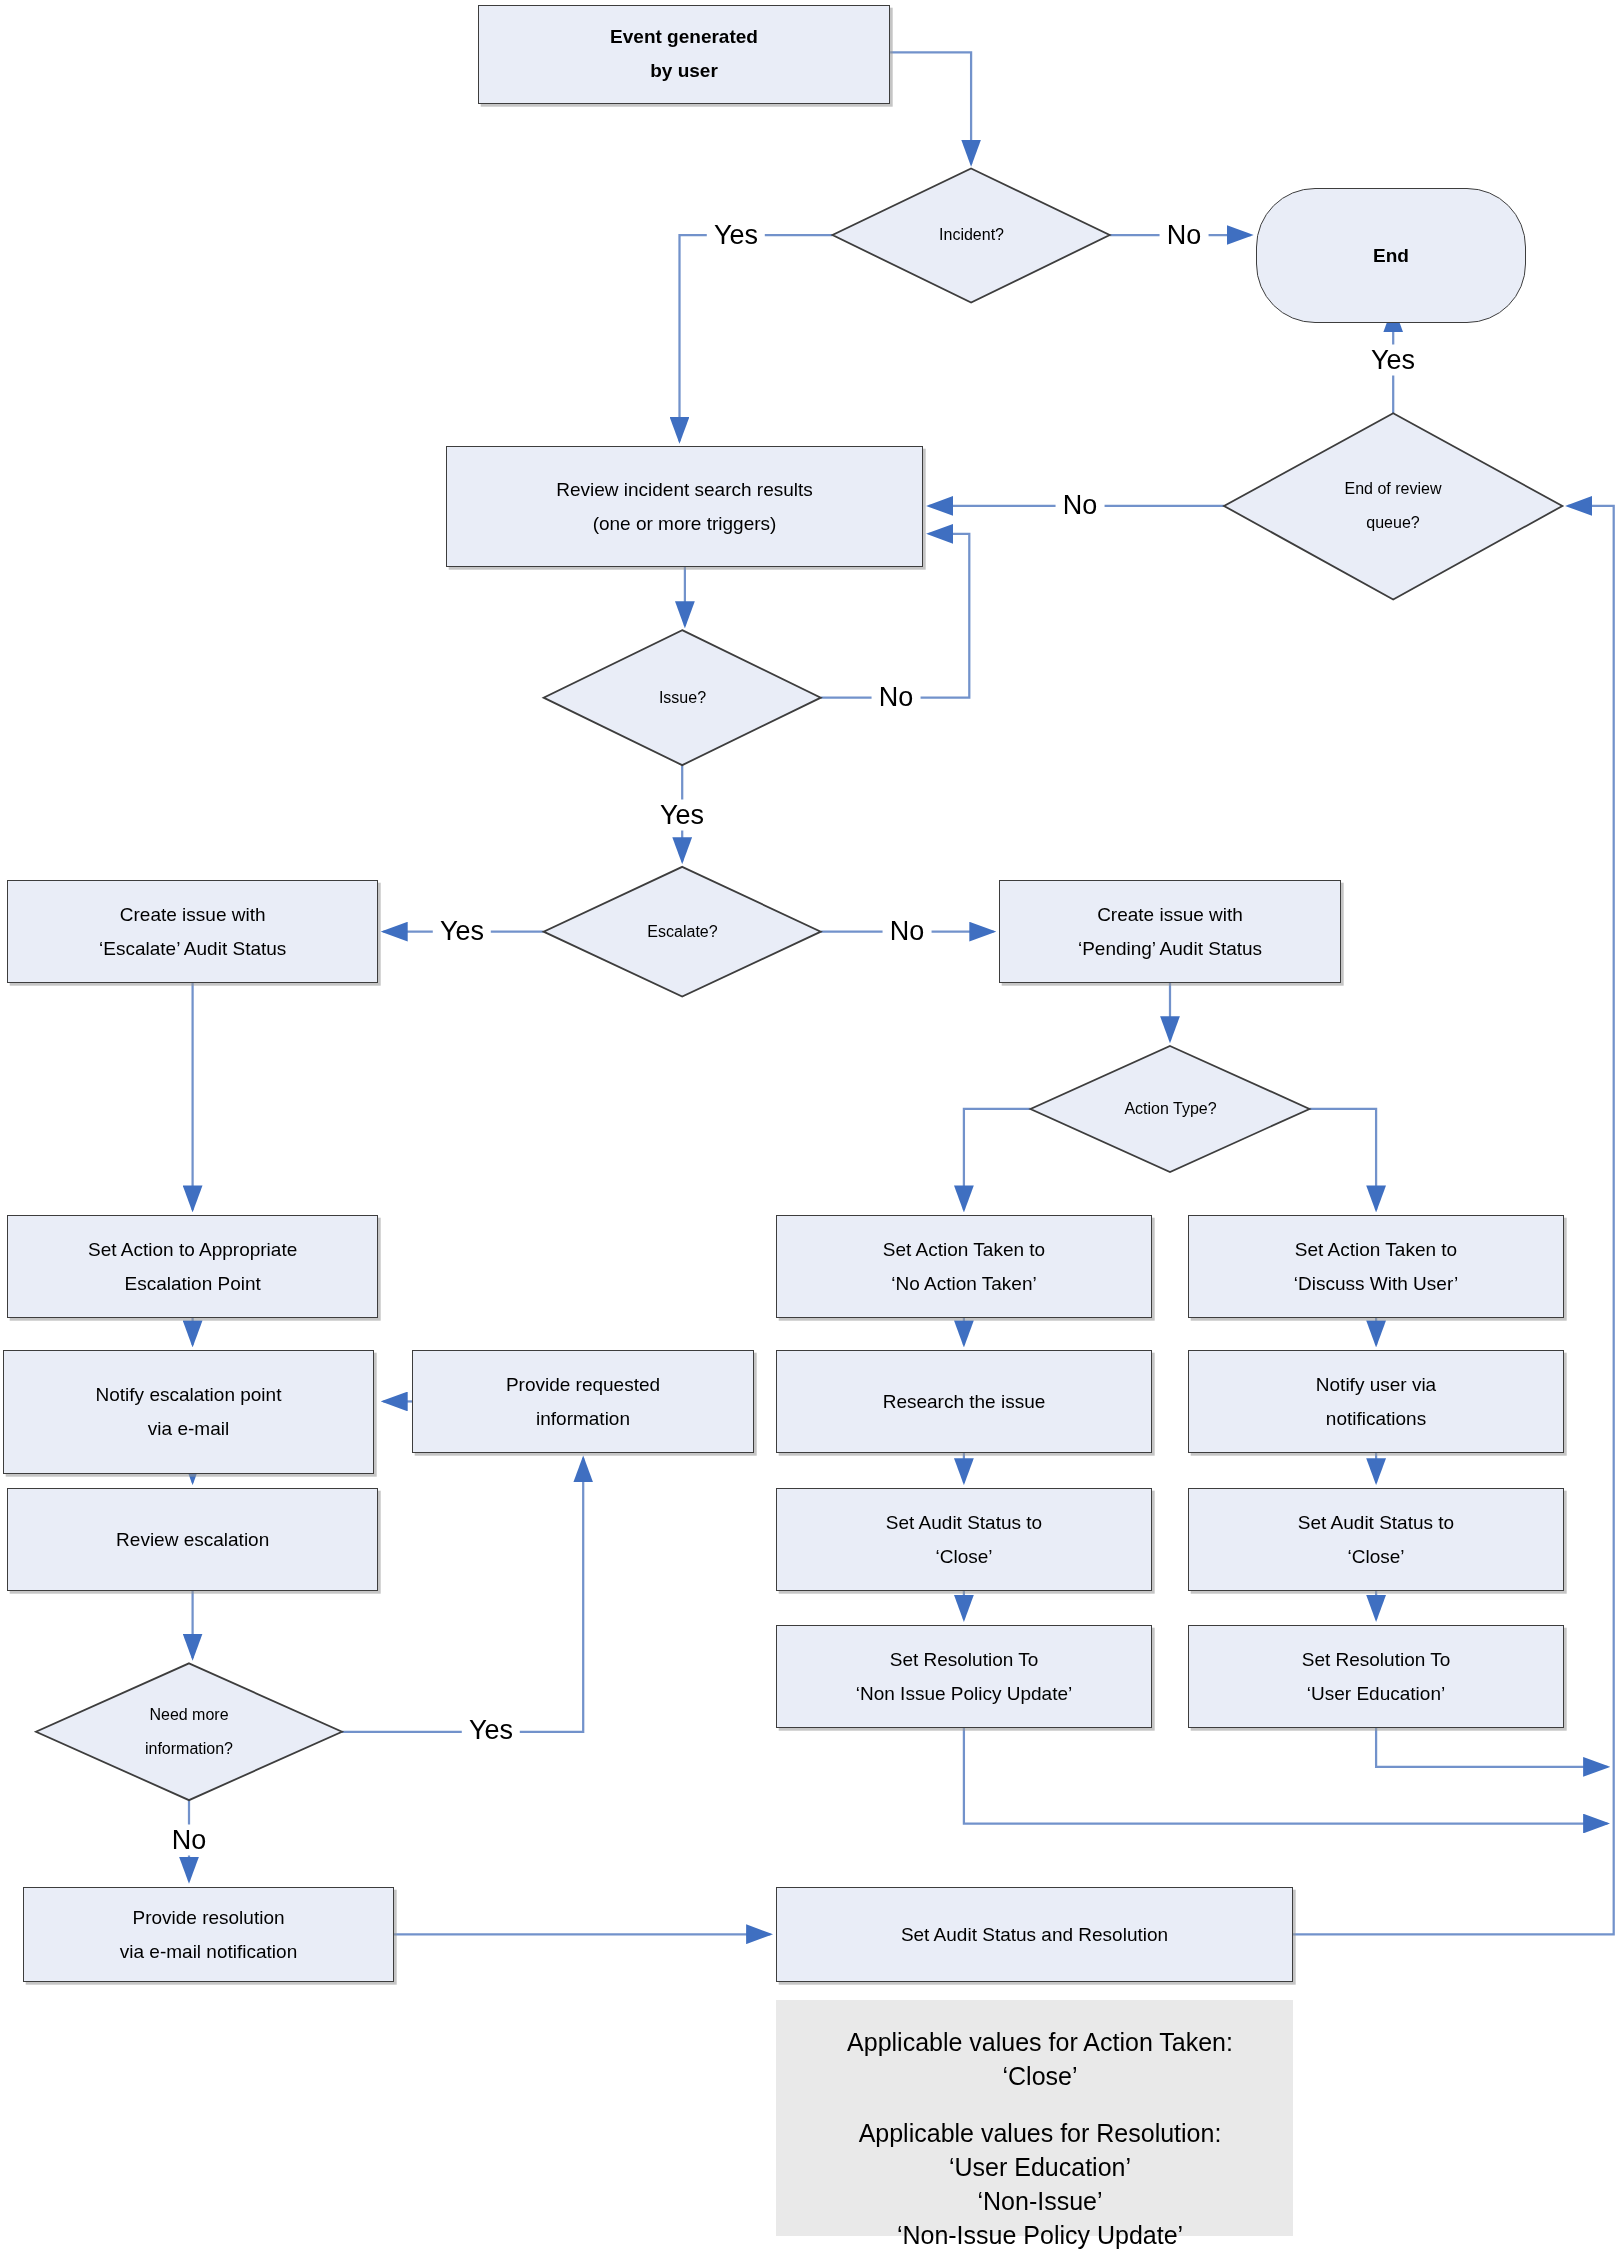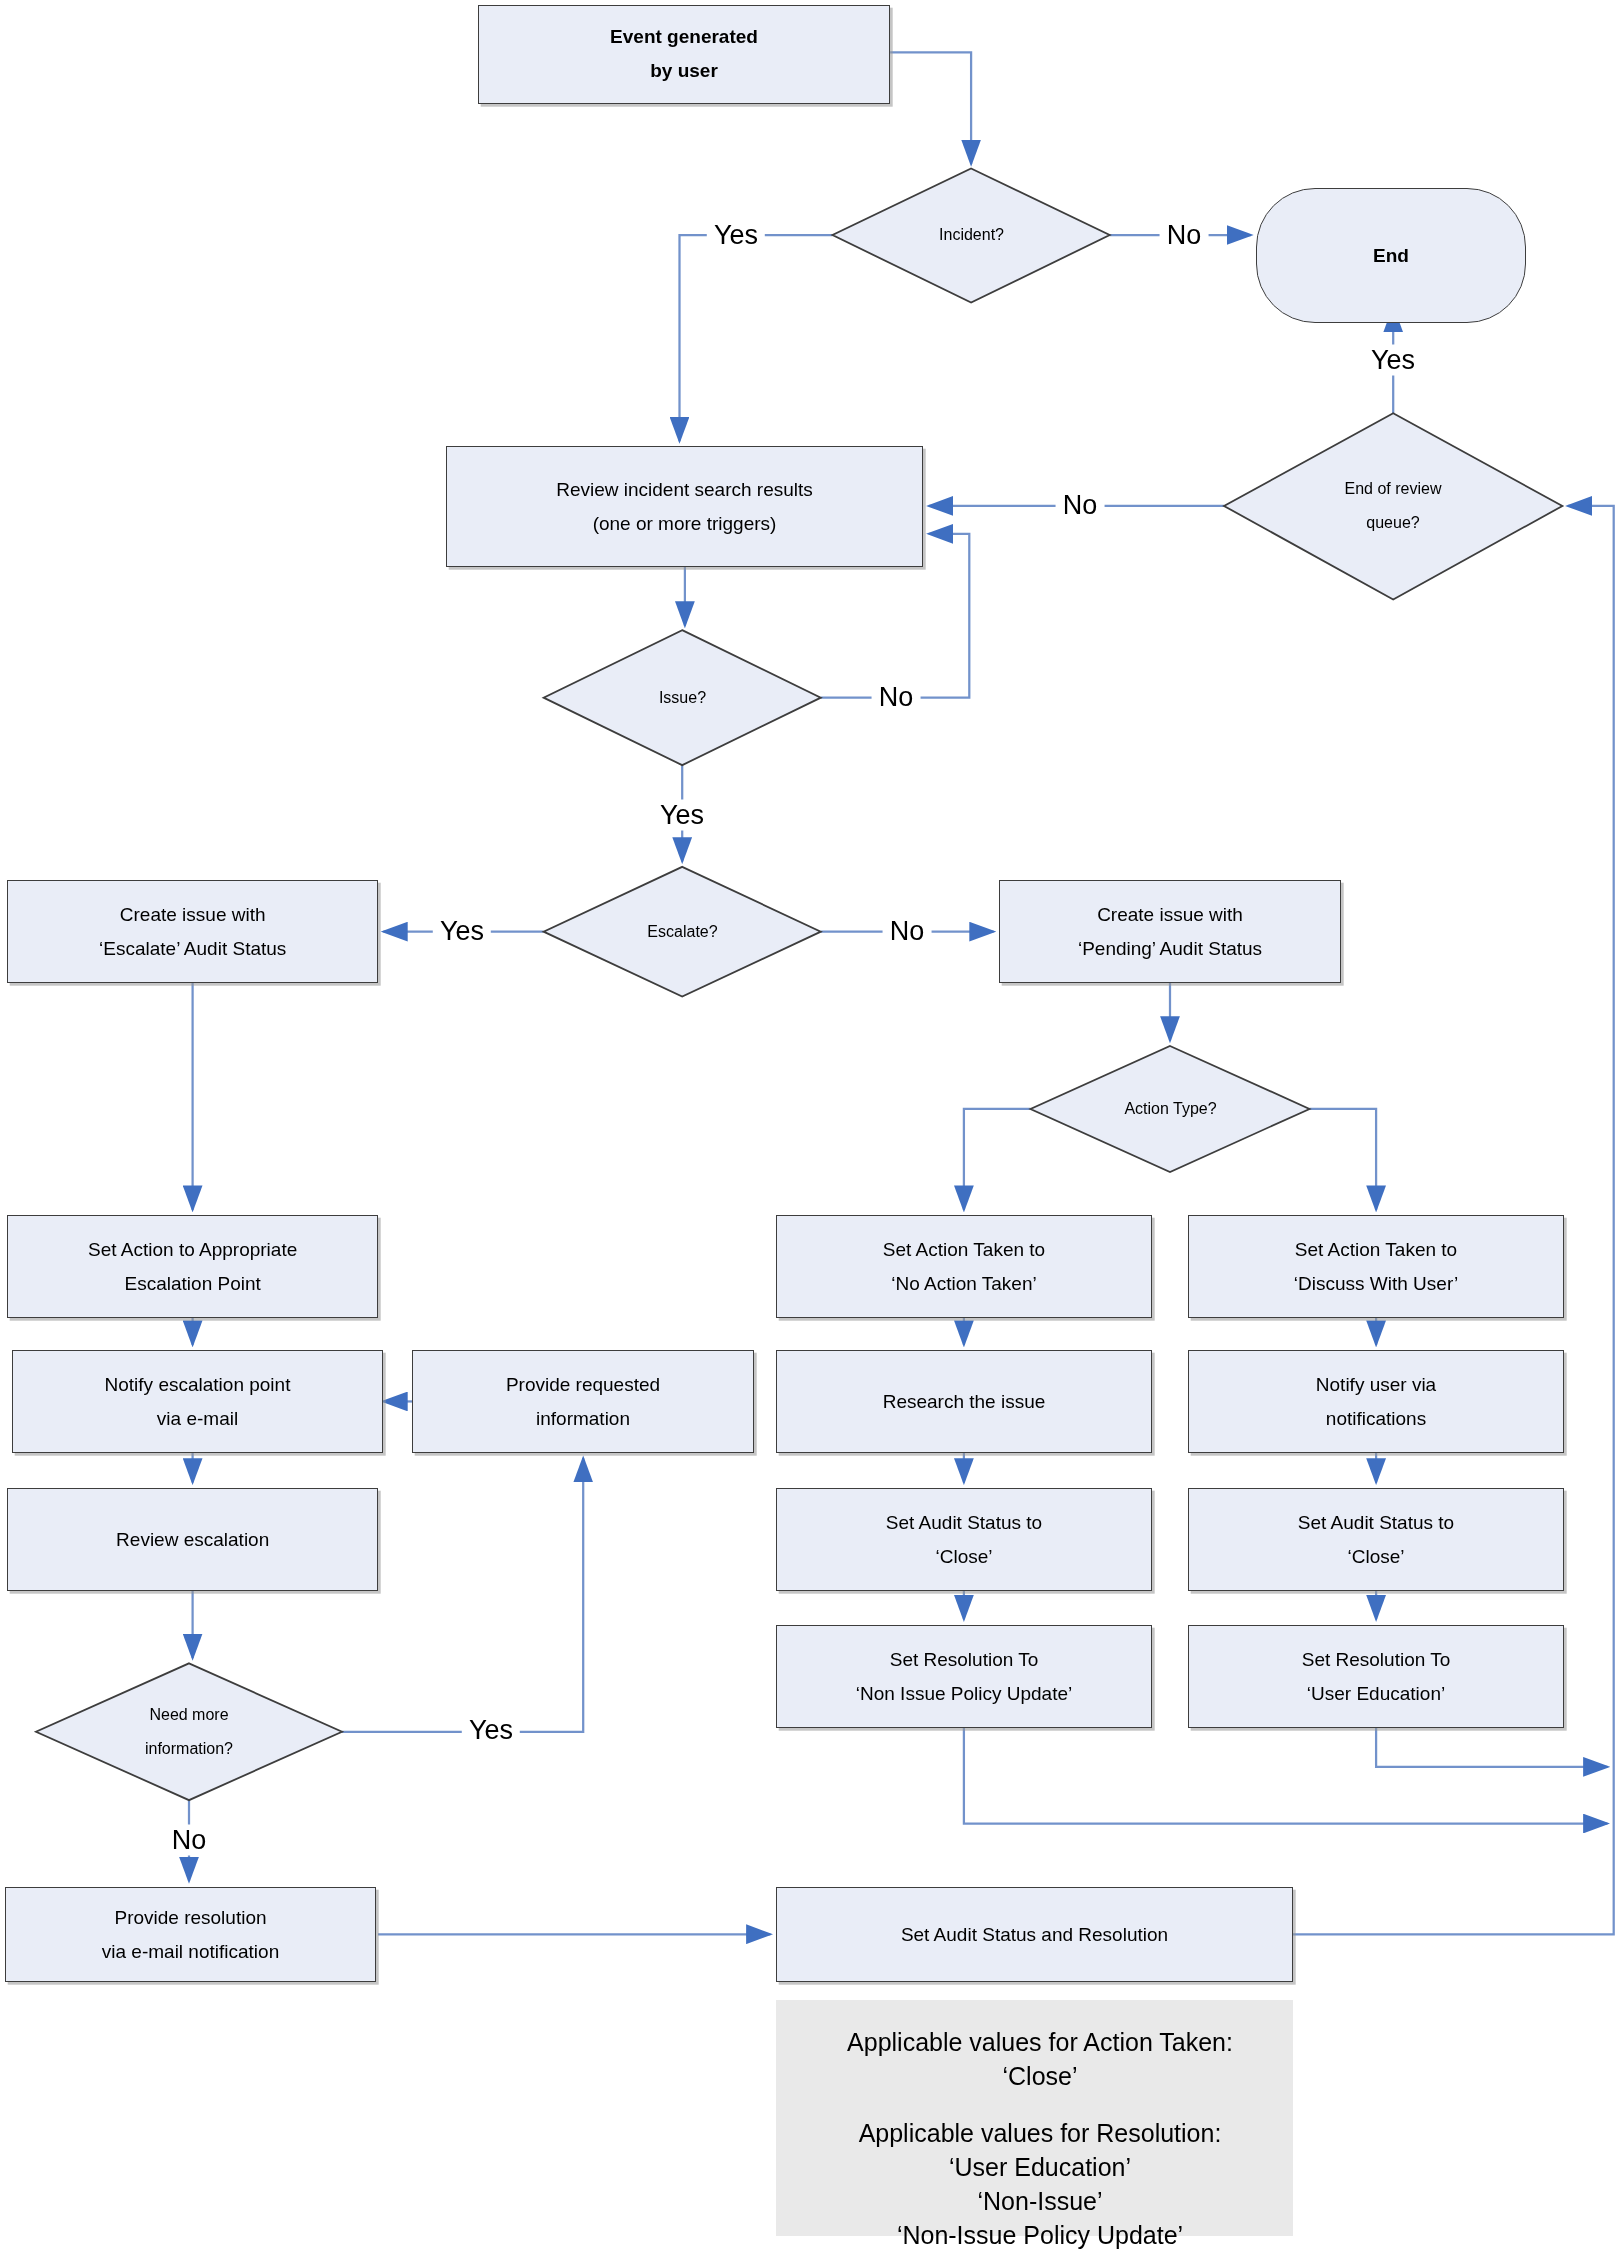--- a/index.html
+++ b/index.html
@@ -132,32 +132,32 @@
 
   <div class="node" style="left:999px;top:880px;width:342px;height:103px;">
     <span class="ln">Create issue with</span>
     <span class="ln">‘Pending’ Audit Status</span>
   </div>
 
   <div class="node" style="left:7.2px;top:1215px;width:371px;height:103px;">
     <span class="ln">Set Action to Appropriate</span>
     <span class="ln">Escalation Point</span>
   </div>
-  <div class="node" style="left:12px;top:1350px;width:371px;height:103px;">
+  <div class="node" style="left:3px;top:1350px;width:371px;height:124px;">
     <span class="ln">Notify escalation point</span>
     <span class="ln">via e-mail</span>
   </div>
   <div class="node" style="left:412px;top:1350px;width:342px;height:103px;">
     <span class="ln">Provide requested</span>
     <span class="ln">information</span>
   </div>
   <div class="node" style="left:7.2px;top:1488px;width:371px;height:103px;">
     <span class="ln">Review escalation</span>
   </div>
-  <div class="node" style="left:5px;top:1887px;width:371px;height:95px;">
+  <div class="node" style="left:23px;top:1887px;width:371px;height:95px;">
     <span class="ln">Provide resolution</span>
     <span class="ln">via e-mail notification</span>
   </div>
 
   <div class="node" style="left:776px;top:1215px;width:376px;height:103px;">
     <span class="ln">Set Action Taken to</span>
     <span class="ln">‘No Action Taken’</span>
   </div>
   <div class="node" style="left:776px;top:1350px;width:376px;height:103px;">
     <span class="ln">Research the issue</span>

